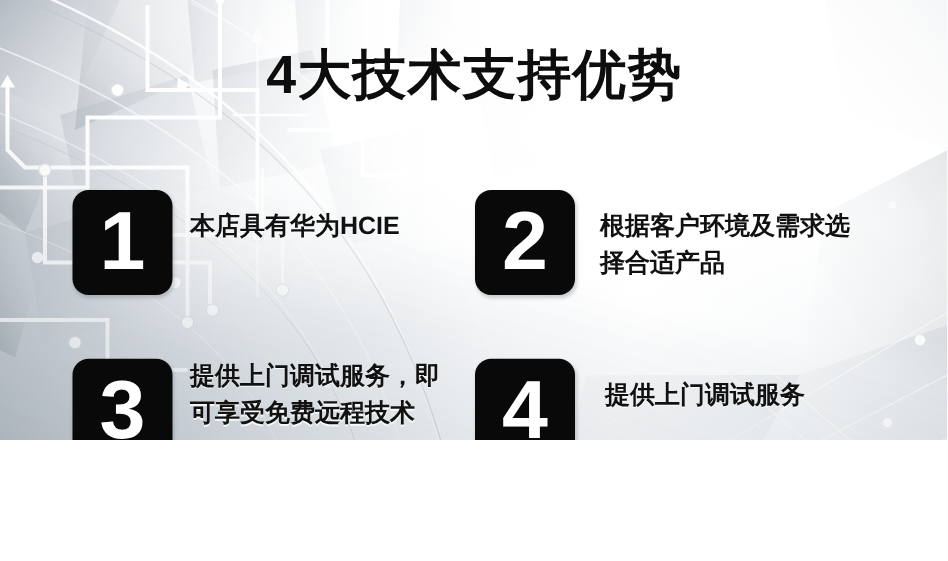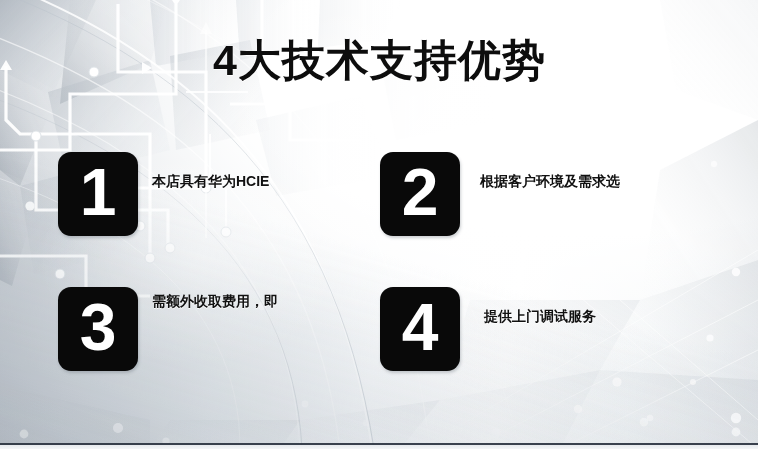--- a/index.html
+++ b/index.html
@@ -1,20 +1,20 @@
 <!DOCTYPE html>
 <html><head>
 <meta charset="utf-8">
 <style>
   html,body{margin:0;padding:0;background:#fff;}
   body{font-family:"Liberation Sans","DejaVu Sans",sans-serif;}
 
   #banner{
     position:relative;
-    width:758px;height:449px;
+    width:758px;height:352px;
     overflow:hidden;
     background:#f4f6f8;
   }
 
   
   .bg-layer{position:absolute;inset:0;pointer-events:none;}
 
   
   .bg-base{
     background:
@@ -86,21 +86,21 @@
     font-size:66px;
     font-weight:bold;
     line-height:1;
     padding-bottom:4px;
     box-sizing:border-box;
     font-family:"Liberation Sans","DejaVu Sans",sans-serif;
   }
 
   .lines{
     position:absolute;
-    font-size:14px;
+    font-size:20px;
     font-weight:bold;
     color:#111;
     line-height:30px;
     white-space:nowrap;
     text-shadow:0 1px 0 rgba(255,255,255,.8);
   }
   .lines .ln{display:block;}
 
   
   #item-1{left:58px;top:152px;}
@@ -282,29 +282,31 @@
         <span class="ln">本店具有华为HCIE</span>
       </div>
     </div>
 
     <div class="item" id="item-2">
       <div class="numbox">
         <div class="num">2</div>
       </div>
       <div class="lines">
         <span class="ln">根据客户环境及需求选</span>
+        <span class="ln">择合适产品</span>
       </div>
     </div>
 
     <div class="item" id="item-3">
       <div class="numbox">
         <div class="num">3</div>
       </div>
       <div class="lines">
-        <span class="ln">需额外收取费用，即</span>
+        <span class="ln">提供上门调试服务，即</span>
+        <span class="ln">可享受免费远程技术</span>
       </div>
     </div>
 
     <div class="item" id="item-4">
       <div class="numbox">
         <div class="num">4</div>
       </div>
       <div class="lines">
         <span class="ln">提供上门调试服务</span>
       </div>

